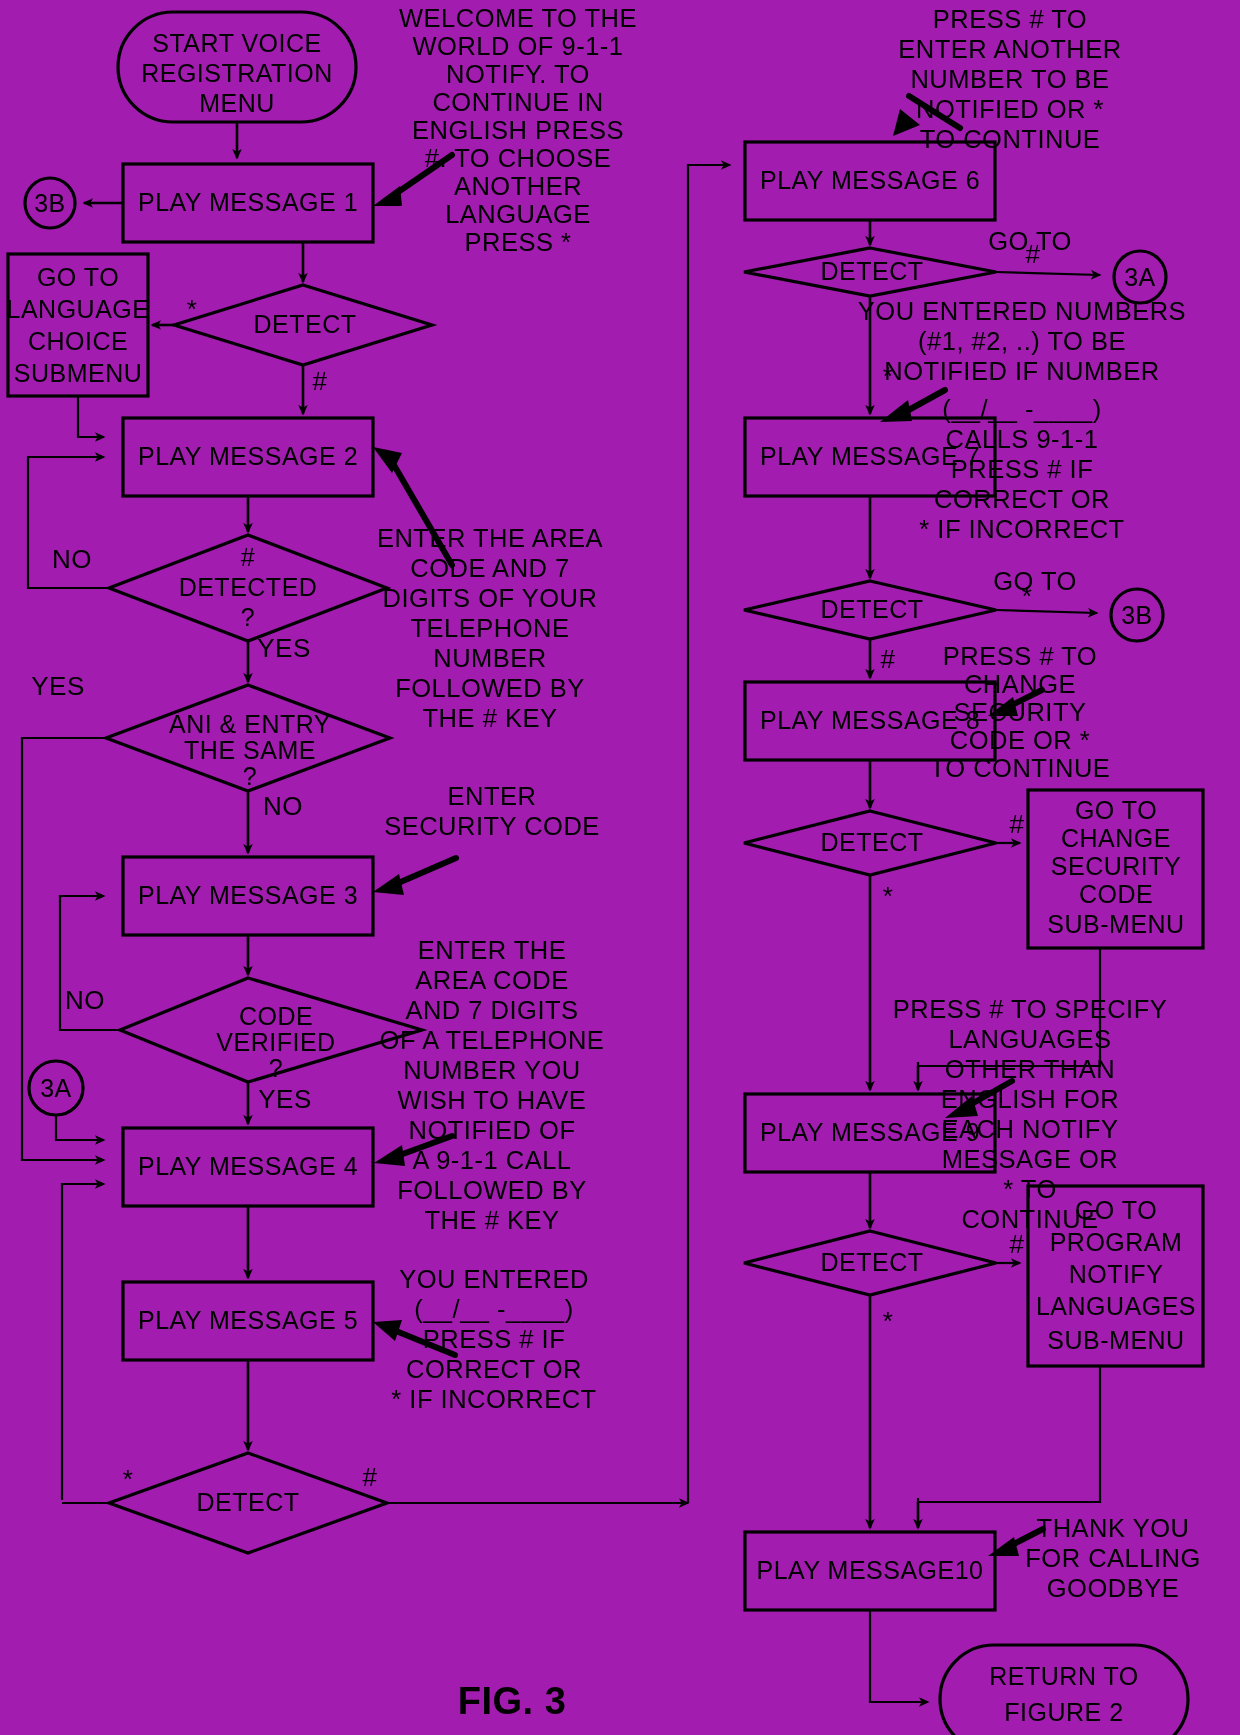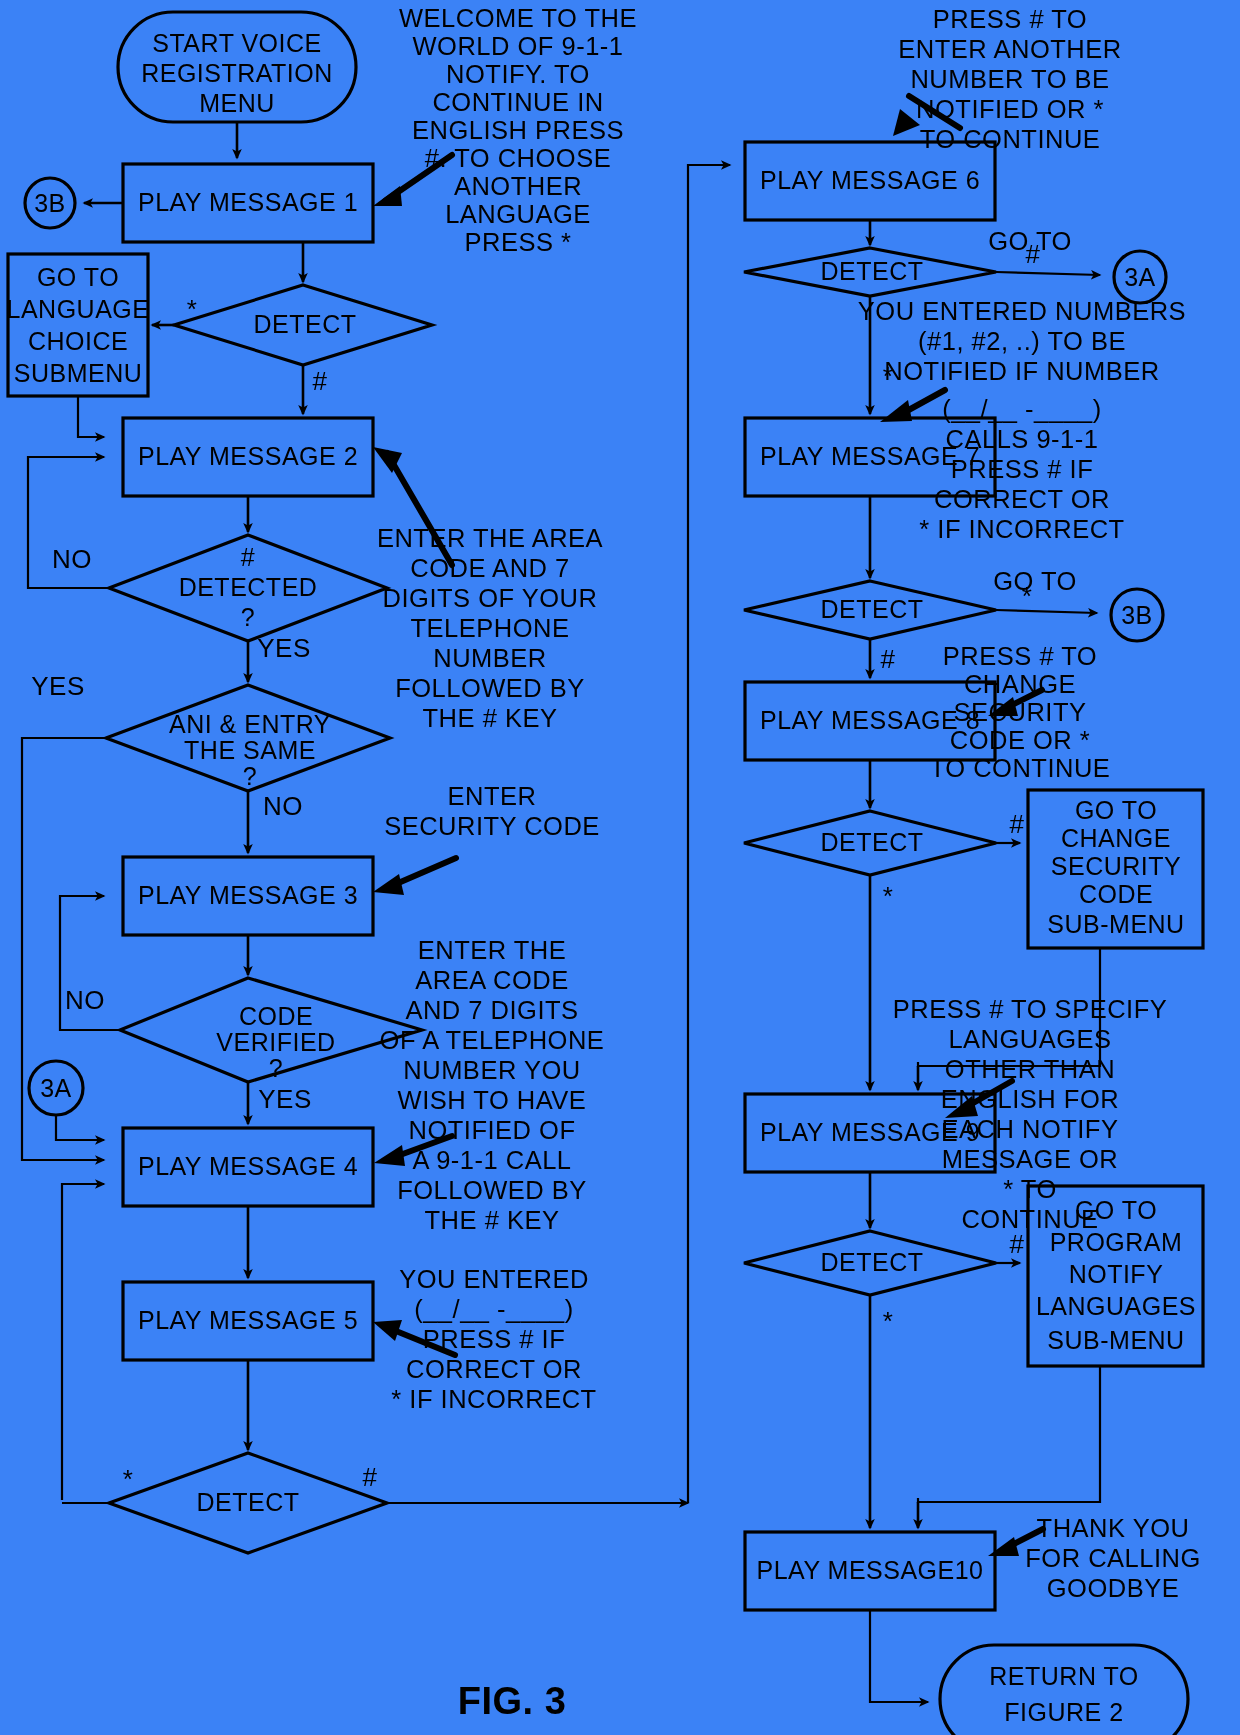--- a/index.html
+++ b/index.html
@@ -4,21 +4,21 @@
 <style>
   html, body {
     margin: 0;
     padding: 0;
     background: #ffffff;
   }
   #page {
     position: relative;
     width: 1240px;
     height: 1735px;
-    background: #3b82f6;
+    background: #a21caf;
     font-family: "Liberation Sans", sans-serif;
     overflow: hidden;
   }
   svg.flow {
     position: absolute;
     left: 0;
     top: 0;
     width: 1240px;
     height: 1735px;
   }

